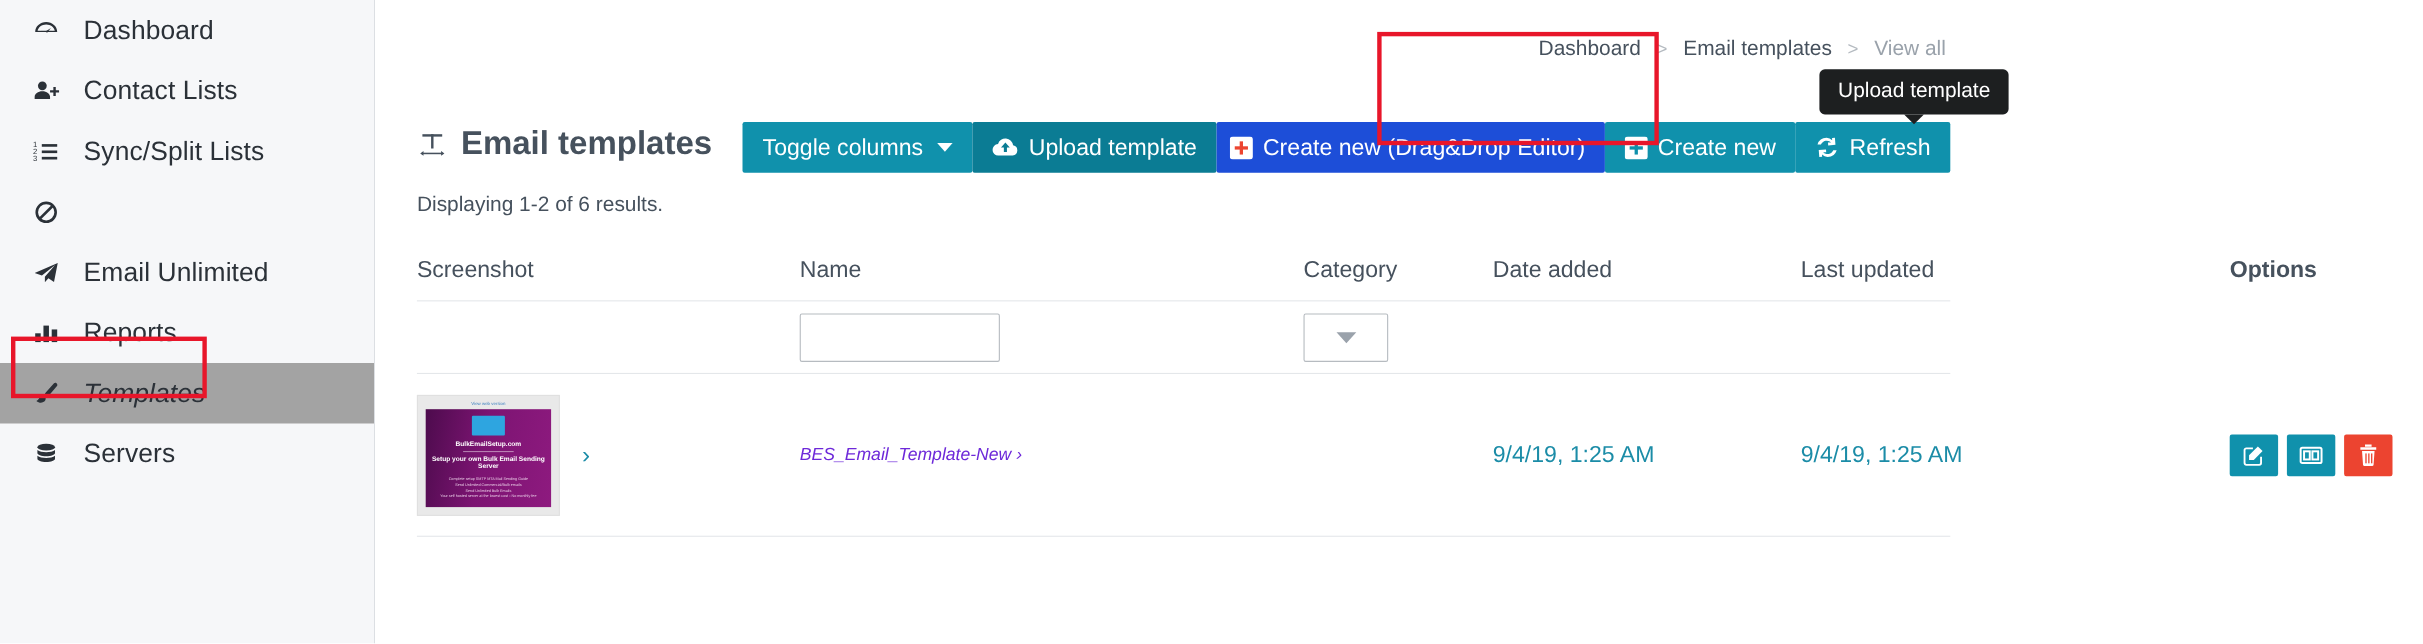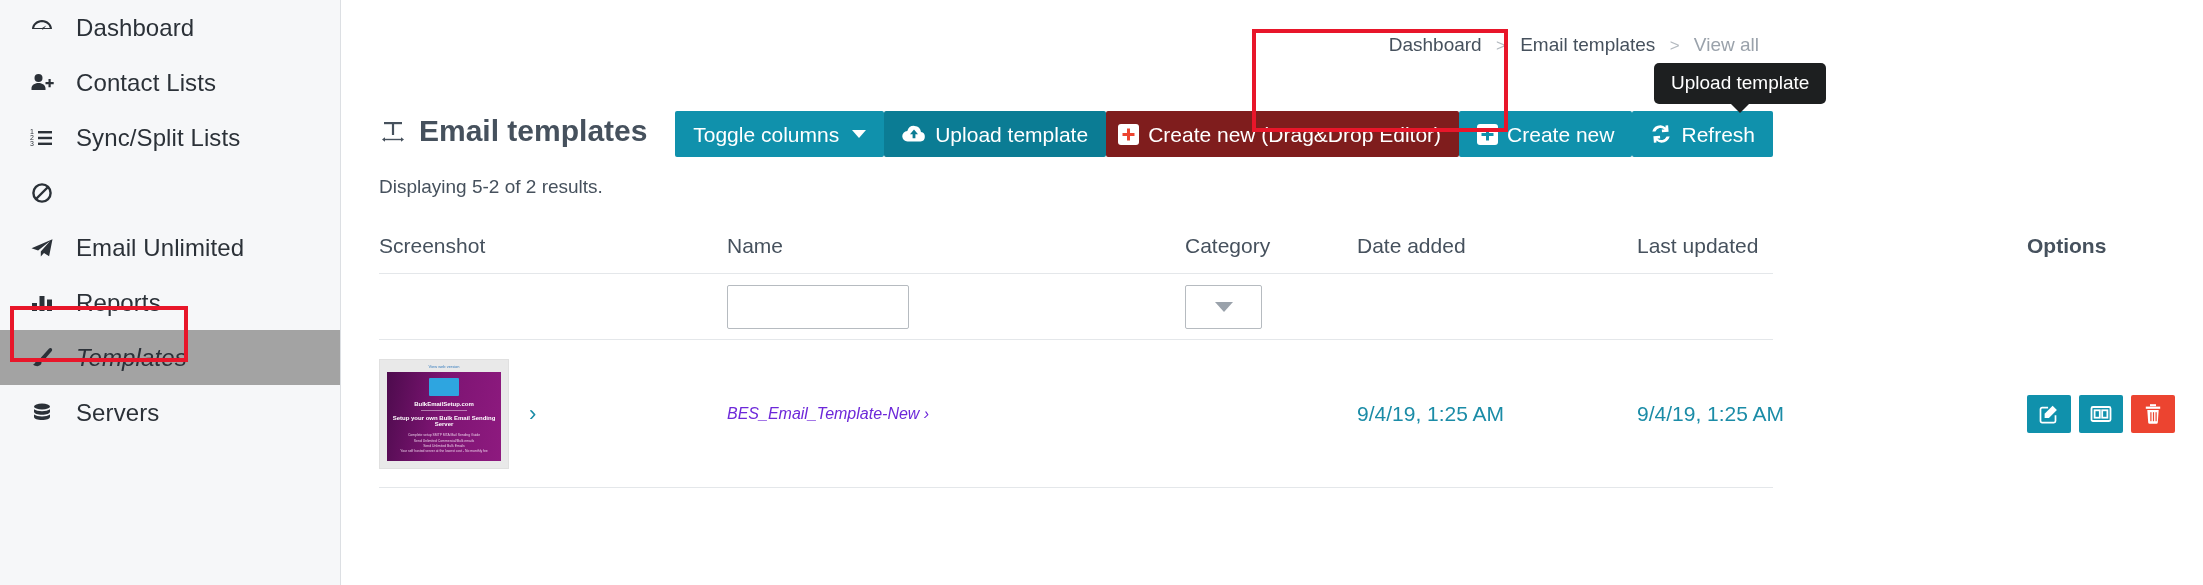--- a/index.html
+++ b/index.html
@@ -65,21 +65,21 @@
   
   .main {
     flex: 1 1 auto;
     position: relative;
     background: #ffffff;
     padding: 0 62px 0 38px;
   }
 
   .breadcrumb {
     position: absolute;
-    right: 76px;
+    right: 66px;
     top: 34px;
     font-size: 19px;
     color: #3d4752;
     white-space: nowrap;
     margin-left: 32px;
   }
   .breadcrumb .crumb { color: #46515d; }
   .breadcrumb .crumb.dim { color: #9aa2ab; }
   .breadcrumb .sep { color: #b4bac0; margin: 0 9px; font-size: 17px; }
 
@@ -130,21 +130,21 @@
     color: #ffffff;
     font-size: 21px;
     font-family: "Liberation Sans", sans-serif;
     cursor: pointer;
     white-space: nowrap;
     border-radius: 2px;
     line-height: 1;
   }
   .btn-teal   { background: #1091ac; }
   .btn-teal-d { background: #0b7c94; }
-  .btn-red    { background: #7f1d1d; padding-left: 12px; }
+  .btn-red    { background: #1d4ed8; padding-left: 12px; }
   .btn svg { display:block; flex: 0 0 auto; }
   .caret {
     width: 0; height: 0;
     border-left: 7px solid transparent;
     border-right: 7px solid transparent;
     border-top: 8px solid #ffffff;
     margin-left: 4px;
   }
 
   
@@ -433,21 +433,21 @@
         <svg width="26" height="26" viewBox="0 0 26 26" fill="currentColor">
           <rect x="4" y="4" width="18" height="2.2"></rect>
           <rect x="11.9" y="4" width="2.2" height="13"></rect>
           <path d="M2 21.5l3-2.2v4.4zM24 21.5l-3 2.2v-4.4z"></path>
           <rect x="4" y="20.8" width="18" height="1.4"></rect>
         </svg>
       </span>
       <h1 class="page-title">Email templates</h1>
     </div>
 
-    <div class="results-line">Displaying 5-2 of 2 results.</div>
+    <div class="results-line">Displaying 1-2 of 6 results.</div>
 
     <div class="tooltip">Upload template</div>
 
     <div class="toolbar">
       <button class="btn btn-teal">
         <span>Toggle columns</span>
         <span class="caret"></span>
       </button>
 
       <button class="btn btn-teal-d">

